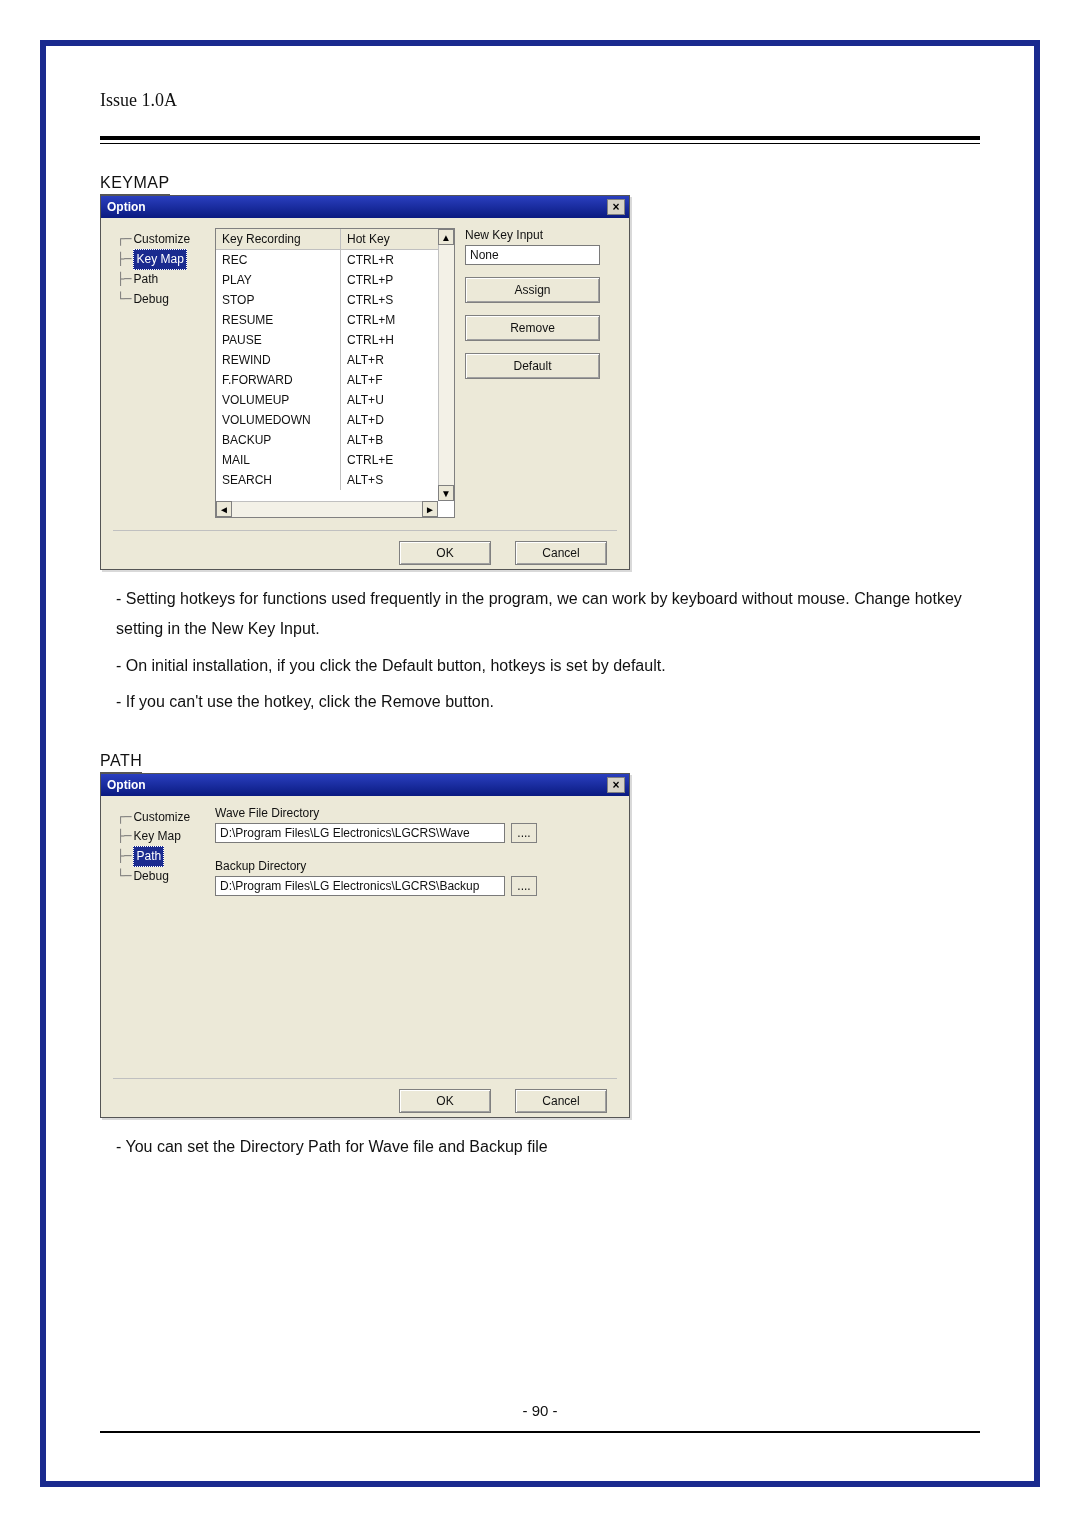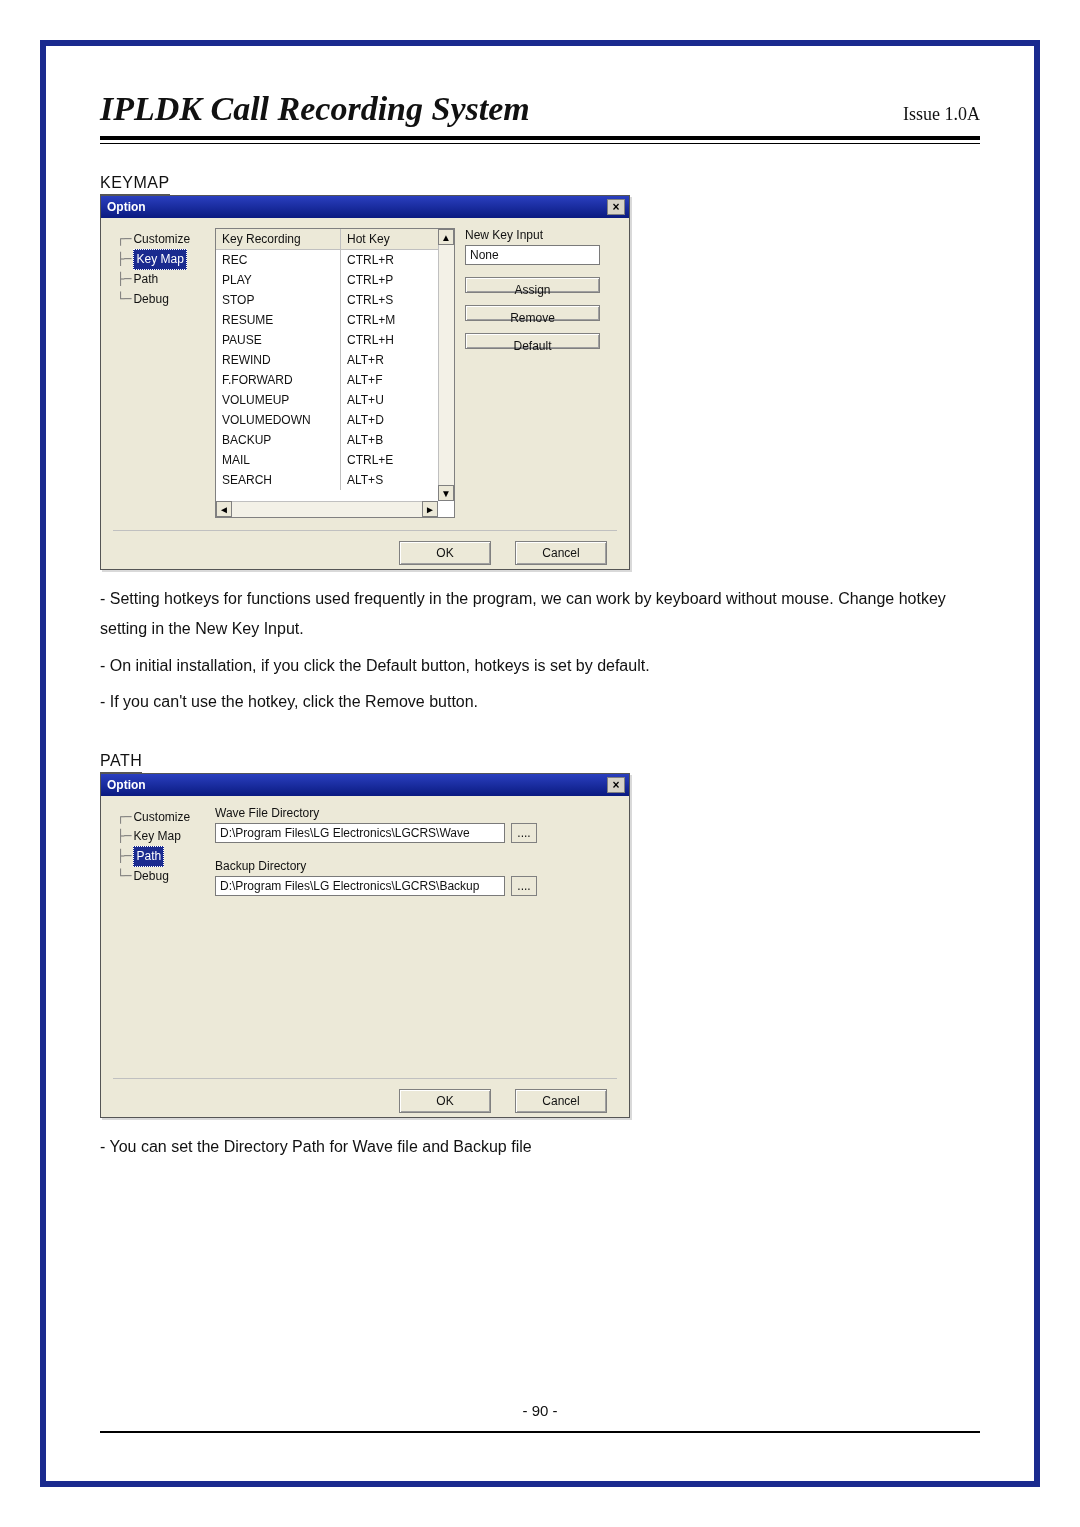--- a/index.html
+++ b/index.html
@@ -45,21 +45,21 @@
     font-family: "Times New Roman", Times, serif;
     font-size:18px;
   }
   .section-label {
     font-size:16px; letter-spacing:0.5px;
     border-bottom:1px solid #555;
     padding-bottom:2px; margin-top:22px;
     width:fit-content;
   }
   .body-text { font-size:16px; line-height:1.9; margin-top:14px; }
-  .body-text p { margin:0 0 6px 0; }
+  .body-text p { margin:0 0 6px 16px; }
 
   
   .dialog {
     width:530px;
     border:1px solid #555;
     background:#ece9d8;
     font-family: Tahoma, Arial, sans-serif;
     font-size:12px;
     margin-top:0;
     box-shadow: 2px 2px 0 rgba(0,0,0,0.15);
@@ -131,21 +131,21 @@
     background:#f3f1e7; border-top:1px solid #c0c0c0;
   }
 
   .side-col { width:135px; }
   .side-label { font-size:12px; margin-bottom:3px; }
   .textbox {
     width:100%; height:20px; border:1px solid #7a7a7a; background:#fff;
     padding:2px 4px; font-size:12px; display:flex; align-items:flex-start;
   }
   .btn {
-    width:100%; height:16px; margin-top:12px;
+    width:100%; height:26px; margin-top:12px;
     background:#ece9d8; border:1px solid #808080;
     box-shadow: inset 1px 1px 0 #fff, inset -1px -1px 0 #a0a0a0;
     font-size:12px; text-align:center; line-height:24px;
     cursor:default;
   }
 
   .dlg-footer {
     clear:both;
     border-top:1px solid #c0c0c0;
     margin-top:12px; padding-top:10px;
@@ -184,21 +184,20 @@
 </head>
 <body>
 
 <div class="spine"></div>
 <div class="frame-outer"></div>
 
 <div class="page">
 
   <div style="position:relative; height:62px;">
     <div class="header" style="border:none;">
-      <span class="title">IPLDK Call Recording System</span>
       <span class="issue">Issue 1.0A</span>
     </div>
     <div class="double-rule" style="position:absolute;left:0;right:0;top:46px;border-top:4px solid #000;"></div>
     <div class="rule2" style="position:absolute;left:0;right:0;top:53px;border-top:1.5px solid #000;"></div>
   </div>
 
   <div class="section-label">KEYMAP</div>
 
   <div class="dialog">
     <div class="titlebar">

